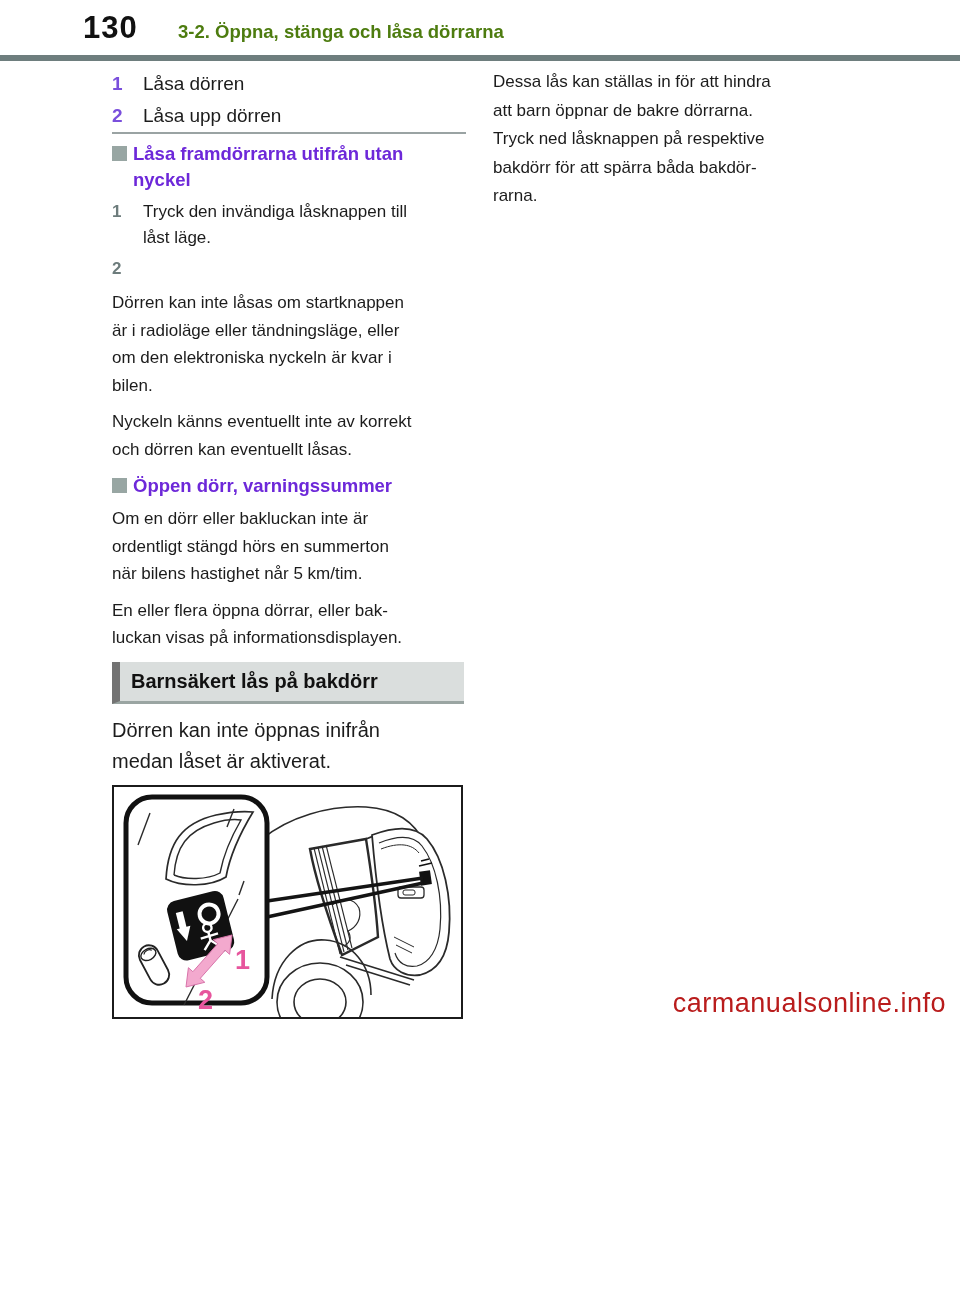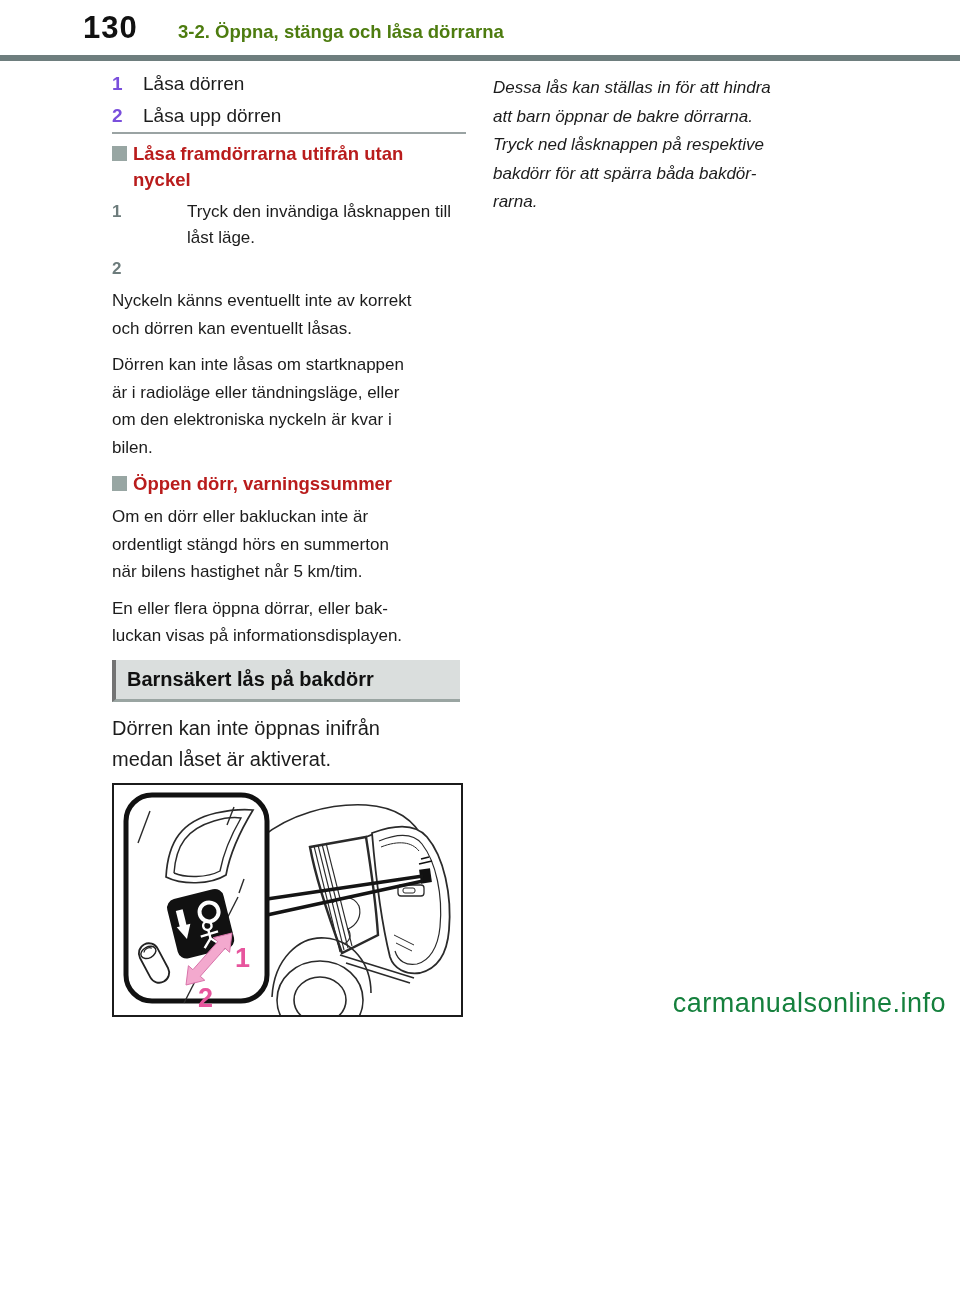--- a/index.html
+++ b/index.html
@@ -19,42 +19,42 @@
   .col-right { width:330px; }
 
   .legend-item { display:flex; font-size:19px; line-height:32px; }
   .legend-num { color:#7a4fdc; font-weight:bold; width:31px; flex:none; }
 
   .para { font-size:17px; line-height:27.5px; white-space:pre-line; margin:0 0 9px 0; }
   .intro { margin-top:4px; margin-bottom:12px; }
 
   .divider { border:none; border-top:2px solid #9aa3a3; margin:0 0 7px 0; height:0; }
 
-  .sec-head { display:flex; font-size:18.5px; font-weight:bold; line-height:26px; margin:0 0 6px 0; color:#b91c1c; }
+  .sec-head { display:flex; font-size:18.5px; font-weight:bold; line-height:26px; margin:0 0 6px 0; color:#6d28d9; }
   .sq { flex:none; width:15px; height:15px; background:#98a6a3; margin:5px 6px 0 0; }
   .sec-head-text { white-space:pre-line; }
 
   .step { display:flex; font-size:17px; line-height:26px; margin-bottom:5px; }
   .step-num { color:#6d7c7c; font-weight:bold; width:31px; flex:none; }
-  .step-text { white-space:pre-line;margin-left:44px; }
+  .step-text { white-space:pre-line; }
 
   .hl-box {
-    background:#dadedd; border-left:4px solid #737373; border-bottom:3px solid #9aa5a2;
+    background:#dadedd; border-left:8px solid #737373; border-bottom:3px solid #9aa5a2;
     padding:8px 0 8px 11px; font-size:20px; font-weight:bold; color:#111;
     margin:10px 0 11px 0; width:333px;
   }
   .hl-body { font-size:20px; line-height:31px; white-space:pre-line; margin:0 0 8px 0; }
 
   .figure { width:347px; height:230px; border:2px solid #1b1b1b; margin:2px 0 8px 0; background:#fff; }
   .figure svg { display:block; }
 
   .legend-bottom { margin-top:2px; }
 
   .watermark {
-    position:absolute; right:14px; bottom:5px; font-size:27px; color:#15803d; letter-spacing:0.5px;
+    position:absolute; right:14px; bottom:5px; font-size:27px; color:#b91c1c; letter-spacing:0.5px;
   }
 </style>
 </head>
 <body>
 
 <div class="page">
 
   <div class="header">
     <div class="page-num">130</div>
     <div class="header-title">3-2. Öppna, stänga och låsa dörrarna</div>
@@ -87,26 +87,26 @@
 
       <div class="step">
         <span class="step-num">1</span>
         <span class="step-text">Tryck den invändiga låsknappen till
 låst läge.</span>
       </div>
       <div class="step">
         <span class="step-num">2</span>
       </div>
 
-      <p class="para">Nyckeln känns eventuellt inte av korrekt
-och dörren kan eventuellt låsas.</p>
       <p class="para" style="margin-top:7px">Dörren kan inte låsas om startknappen
 är i radioläge eller tändningsläge, eller
 om den elektroniska nyckeln är kvar i
 bilen.</p>
+      <p class="para">Nyckeln känns eventuellt inte av korrekt
+och dörren kan eventuellt låsas.</p>
 
       <div class="sec-head" style="margin-top:10px">
         <span class="sq"></span>
         <span class="sec-head-text">Öppen dörr, varningssummer</span>
       </div>
 
       <p class="para">Om en dörr eller bakluckan inte är
 ordentligt stängd hörs en summerton
 när bilens hastighet når 5 km/tim.</p>
       <p class="para">En eller flera öppna dörrar, eller bak-
@@ -208,21 +208,21 @@
         </div>
         <div class="legend-item">
           <span class="legend-num">2</span>
           <span>Låsa</span>
         </div>
       </div>
 
     </div>
 
     <div class="col-right">
-      <p class="para" style="margin-top:6px; line-height:28.5px;font-style:italic;">Dessa lås kan ställas in för att hindra
+      <p class="para" style="line-height:28.5px;">Dessa lås kan ställas in för att hindra
 att barn öppnar de bakre dörrarna.
 Tryck ned låsknappen på respektive
 bakdörr för att spärra båda bakdör-
 rarna.</p>
     </div>
 
   </div>
 
   <div class="watermark">carmanualsonline.info</div>
 

